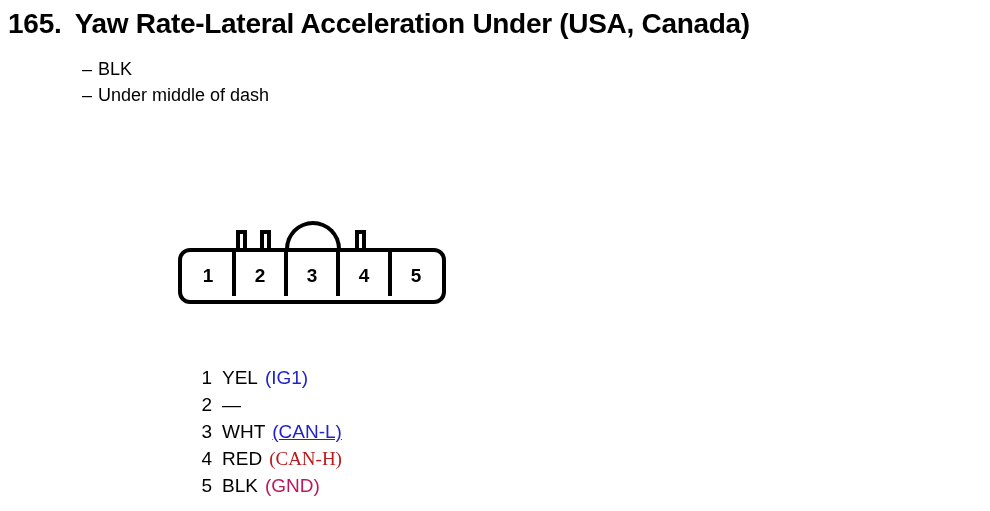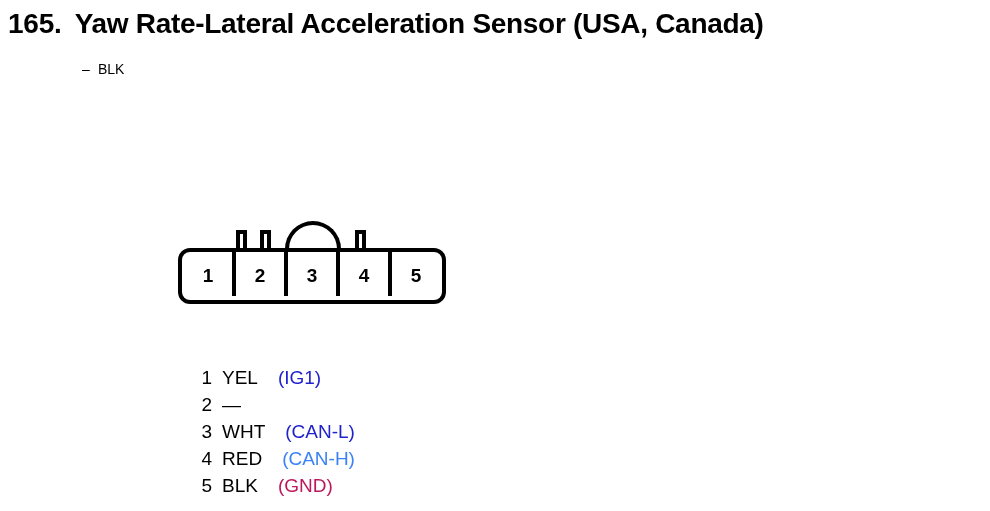--- a/index.html
+++ b/index.html
@@ -34,21 +34,21 @@
   }
   .title-text {
     letter-spacing: -0.3px;
   }
 
   
   .notes {
     position: absolute;
     left: 82px;
     top: 56px;
-    font-size: 14px;
+    font-size: 18px;
     line-height: 26px;
   }
   .note-line {
     white-space: nowrap;
   }
   .note-dash {
     display: inline-block;
     width: 16px;
   }
 
@@ -140,34 +140,37 @@
   }
   .legend-num {
     width: 14px;
     text-align: right;
     margin-right: 10px;
   }
   .legend-wire {
     color: #000000;
   }
   .legend-sig {
-    margin-left: 20px;
+    margin-left: 7px;
   }
 </style>
 </head>
 <body>
 
 <div class="title-row">
   <span class="title-num">165.</span>
-  <span class="title-text">Yaw Rate-Lateral Acceleration Sensor (USA, Canada)</span>
+  <span class="title-text">Yaw Rate-Lateral Acceleration Under (USA, Canada)</span>
 </div>
 
 <div class="notes">
   <div class="note-line">
     <span class="note-dash">–</span><span>BLK</span>
+  </div>
+  <div class="note-line">
+    <span class="note-dash">–</span><span>Under middle of dash</span>
   </div>
 </div>
 
 <div class="connector">
 
   <div class="conn-tabs">
     <div class="tab tab-a"></div>
     <div class="tab tab-b"></div>
     <div class="dome"></div>
     <div class="tab tab-c"></div>
@@ -203,27 +206,27 @@
 
   <div class="legend-row">
     <span class="legend-num">2</span>
     <span class="legend-wire">—</span>
     <span class="legend-sig" style="color: rgb(34, 34, 204);"></span>
   </div>
 
   <div class="legend-row">
     <span class="legend-num">3</span>
     <span class="legend-wire">WHT</span>
-    <span class="legend-sig" style="color: rgb(34, 34, 204);">(CAN-L)</span>
+    <span class="legend-sig" style="color: rgb(34, 34, 204); text-decoration: underline;">(CAN-L)</span>
   </div>
 
   <div class="legend-row">
     <span class="legend-num">4</span>
     <span class="legend-wire">RED</span>
-    <span class="legend-sig" style="color: #3b82f6;">(CAN-H)</span>
+    <span class="legend-sig" style="color: #b91c1c; font-family: Liberation Serif, serif;">(CAN-H)</span>
   </div>
 
   <div class="legend-row">
     <span class="legend-num">5</span>
     <span class="legend-wire">BLK</span>
     <span class="legend-sig" style="color: #be185d;">(GND)</span>
   </div>
 
 </div>
 

